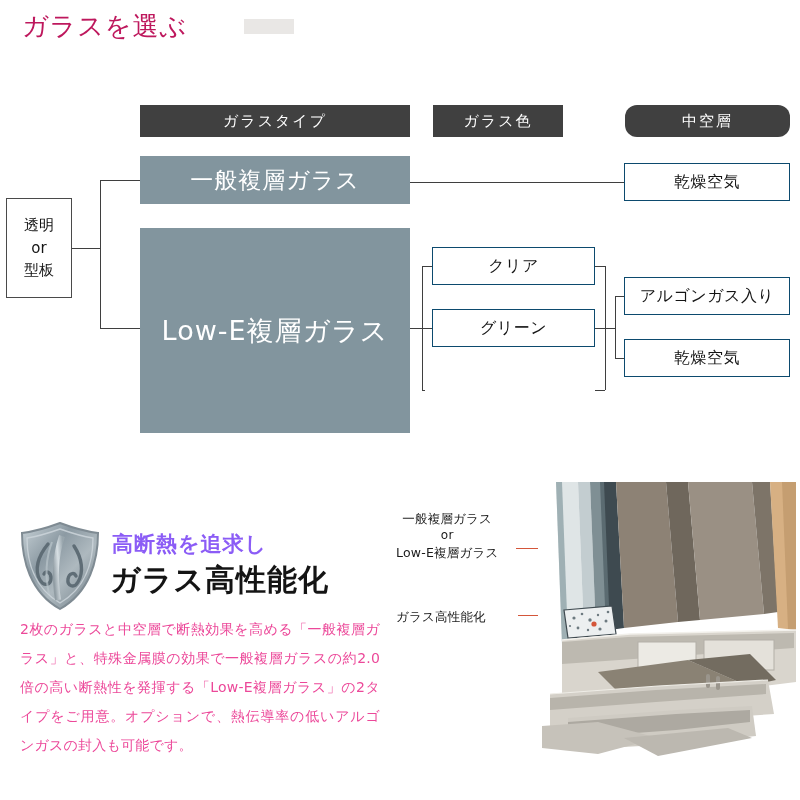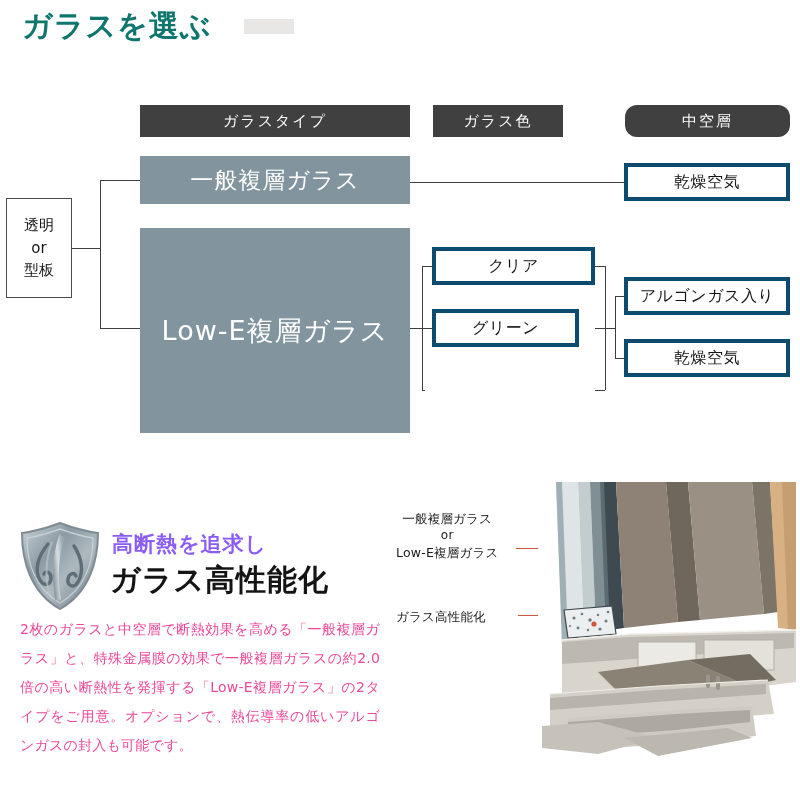--- a/index.html
+++ b/index.html
@@ -18,26 +18,26 @@
 
   
   #page-title-row {
     position: absolute;
     left: 0; top: 0;
     width: 800px; height: 62px;
   }
   #page-title {
     position: absolute;
     left: 22px; top: 4px;
-    font-size: 30px;
-    font-weight: bold;
+    font-size: 26px;
+    font-weight: normal;
     letter-spacing: 1px;
     line-height: 44px;
     white-space: nowrap;
-    color: #0f766e;
+    color: #be185d;
   }
   #title-accent-bar {
     position: absolute;
     left: 244px; top: 19px;
     width: 50px; height: 15px;
     background: #e9e7e5;
   }
 
   
   #diagram {
@@ -95,32 +95,32 @@
   }
   #type-lowe {
     left: 140px; top: 228px;
     width: 270px; height: 205px;
     font-size: 27px;
   }
 
   
   .plain-box {
     position: absolute;
-    border: 4px solid #0c4a6e;
+    border: 1px solid #0c4a6e;
     background: #ffffff;
     box-sizing: border-box;
     display: flex;
     align-items: center;
     justify-content: center;
     font-size: 16px;
     color: #141414;
     letter-spacing: 0.5px;
   }
   #color-clear   { left: 432px; top: 247px; width: 163px; height: 38px; }
-  #color-green   { left: 432px; top: 309px; width: 147px; height: 38px; }
+  #color-green   { left: 432px; top: 309px; width: 163px; height: 38px; }
   #color-greenhs { left: 425px; top: 371px; width: 170px; height: 38px; font-size: 15px; }
 
   #gap-dry-top   { left: 624px; top: 163px; width: 166px; height: 38px; }
   #gap-argon     { left: 624px; top: 277px; width: 166px; height: 38px; }
   #gap-dry-bot   { left: 624px; top: 339px; width: 166px; height: 38px; }
 
   
   .ln { position: absolute; background: #3f3f3f; }
   .ln-h { height: 1px; }
   .ln-v { width: 1px; }

